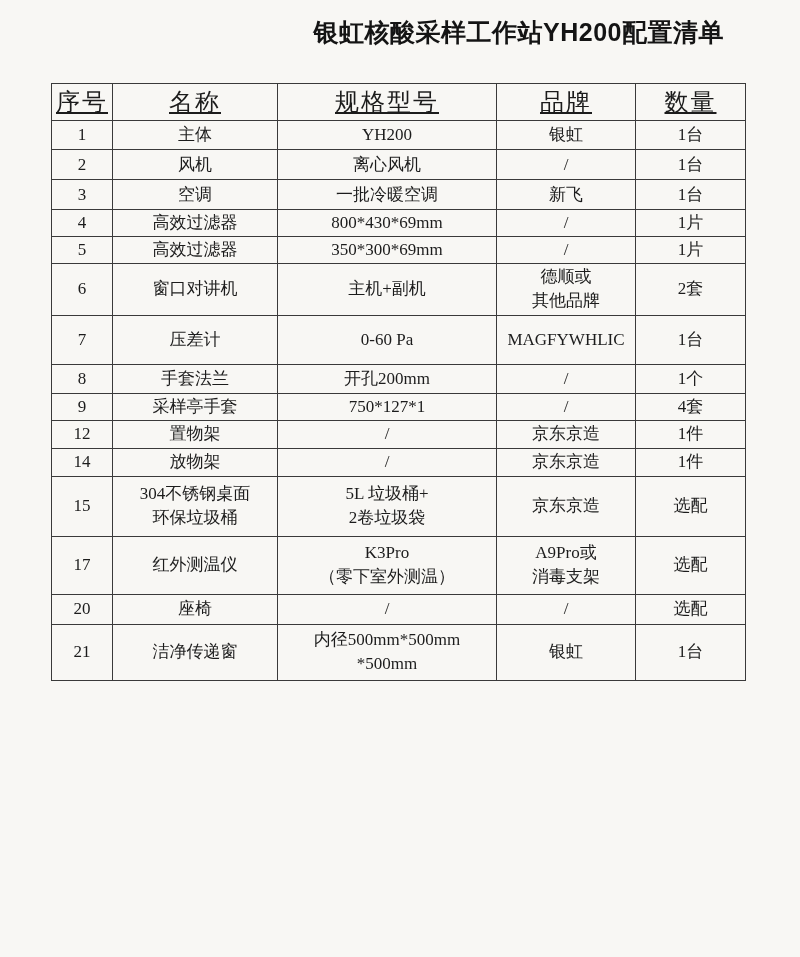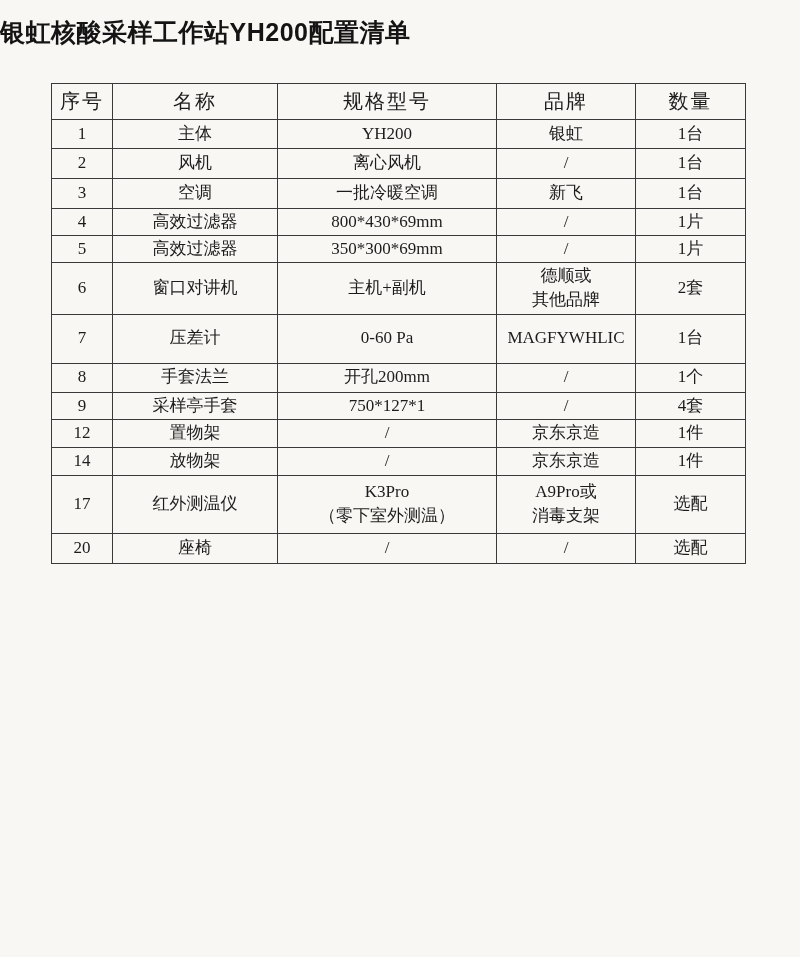--- a/index.html
+++ b/index.html
@@ -13,21 +13,21 @@
     color: #1c1c1c;
     font-family: "Liberation Serif", "DejaVu Serif", serif;
     position: relative;
     overflow: hidden;
   }
   .doc-title {
     position: absolute;
     top: 16px;
     left: 0;
     width: 724px;
-    text-align: left;
+    text-align: right;
     margin: 0;
     font-family: "Liberation Sans", "DejaVu Sans", sans-serif;
     font-weight: 600;
     font-size: 25px;
     letter-spacing: 0.5px;
     color: #141414;
   }
   .table-wrap {
     position: absolute;
     left: 51px;
@@ -45,23 +45,24 @@
     text-align: center;
     vertical-align: middle;
     padding: 1px 4px;
     font-size: 17px;
     line-height: 1.42;
     white-space: pre-line;
     color: #1c1c1c;
     overflow: hidden;
   }
   table.config-table th {
-    font-size: 20px;
+    font-size: 24px;
     font-weight: normal;
     letter-spacing: 2px;
+    text-decoration: underline;
   }
 </style>
 </head>
 <body>
 
 <h1 class="doc-title">银虹核酸采样工作站YH200配置清单</h1>
 
 <div class="table-wrap">
   <table class="config-table">
     <colgroup>
@@ -152,31 +153,48 @@
         <td>京东京造</td>
         <td>1件</td>
       </tr>
       <tr style="height:28px">
         <td>14</td>
         <td>放物架</td>
         <td>/</td>
         <td>京东京造</td>
         <td>1件</td>
       </tr>
+      <tr style="height:60px">
+        <td>15</td>
+        <td>304不锈钢桌面
+环保垃圾桶</td>
+        <td>5L 垃圾桶+
+2卷垃圾袋</td>
+        <td>京东京造</td>
+        <td>选配</td>
+      </tr>
       <tr style="height:58px">
         <td>17</td>
         <td>红外测温仪</td>
         <td>K3Pro
 （零下室外测温）</td>
         <td>A9Pro或
 消毒支架</td>
         <td>选配</td>
       </tr>
       <tr style="height:30px">
         <td>20</td>
         <td>座椅</td>
         <td>/</td>
         <td>/</td>
         <td>选配</td>
       </tr>
+      <tr style="height:56px">
+        <td>21</td>
+        <td>洁净传递窗</td>
+        <td>内径500mm*500mm
+*500mm</td>
+        <td>银虹</td>
+        <td>1台</td>
+      </tr>
     </tbody>
   </table>
 </div>
 
 </body></html>

